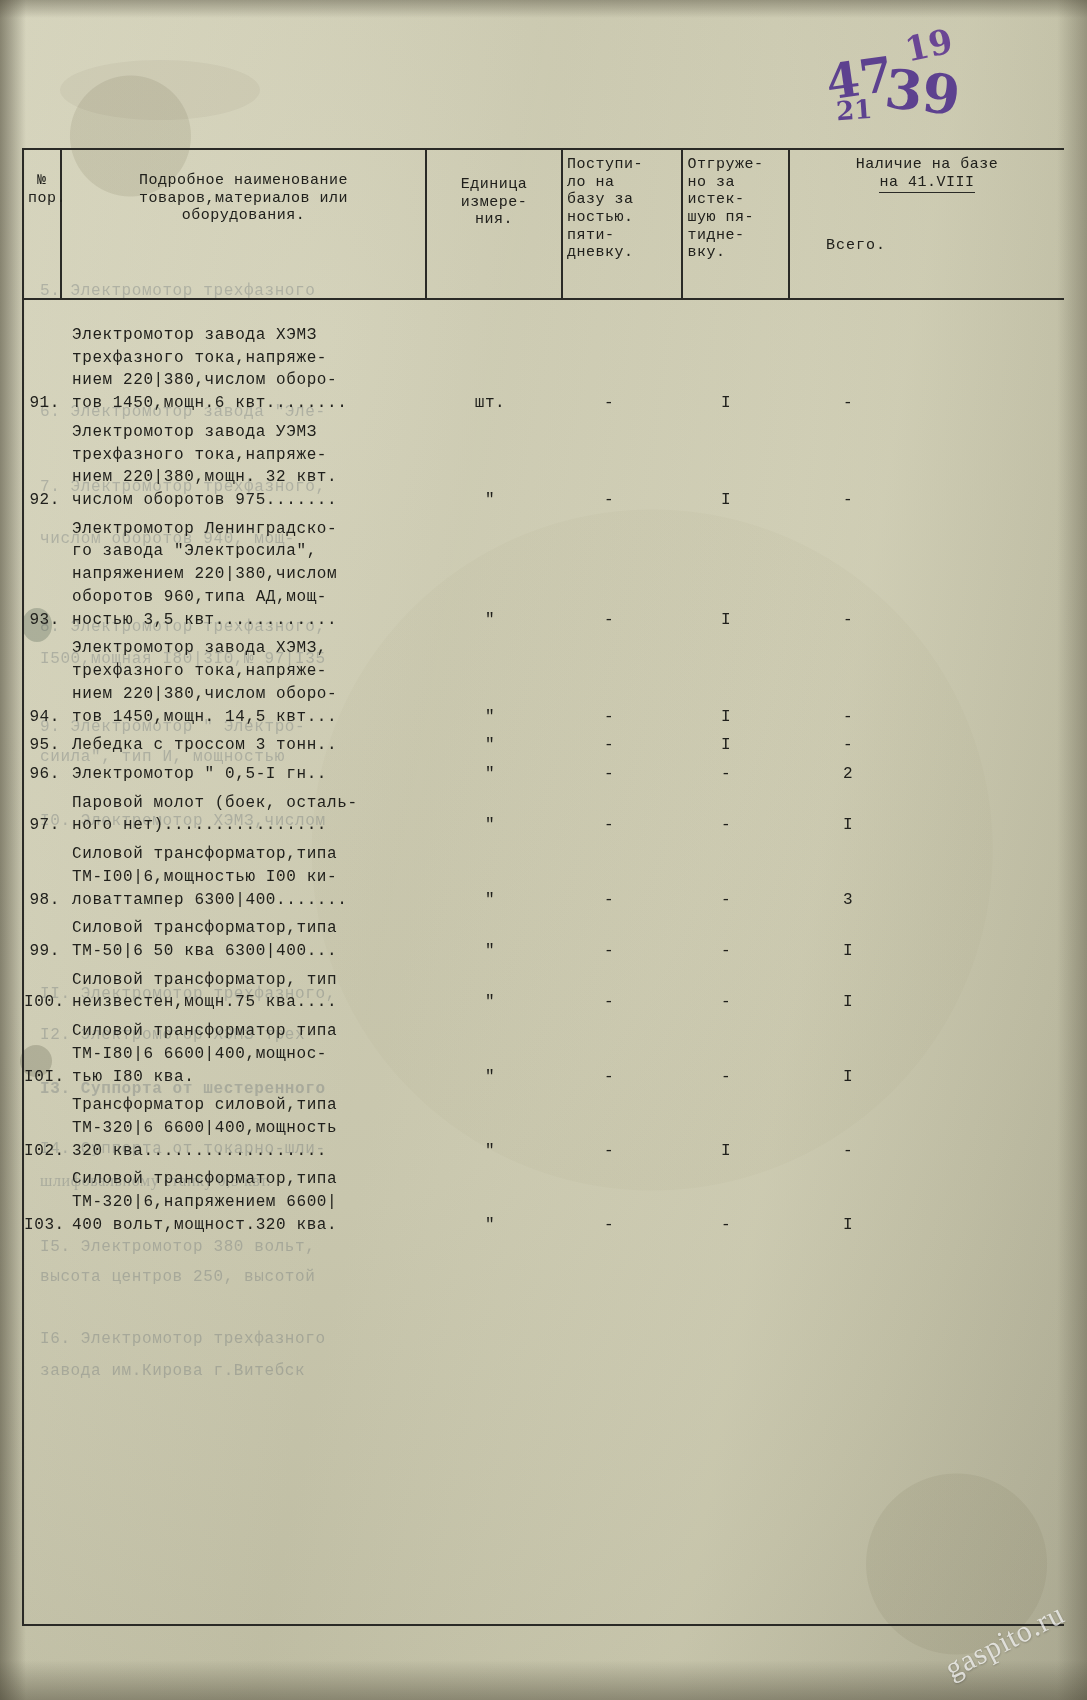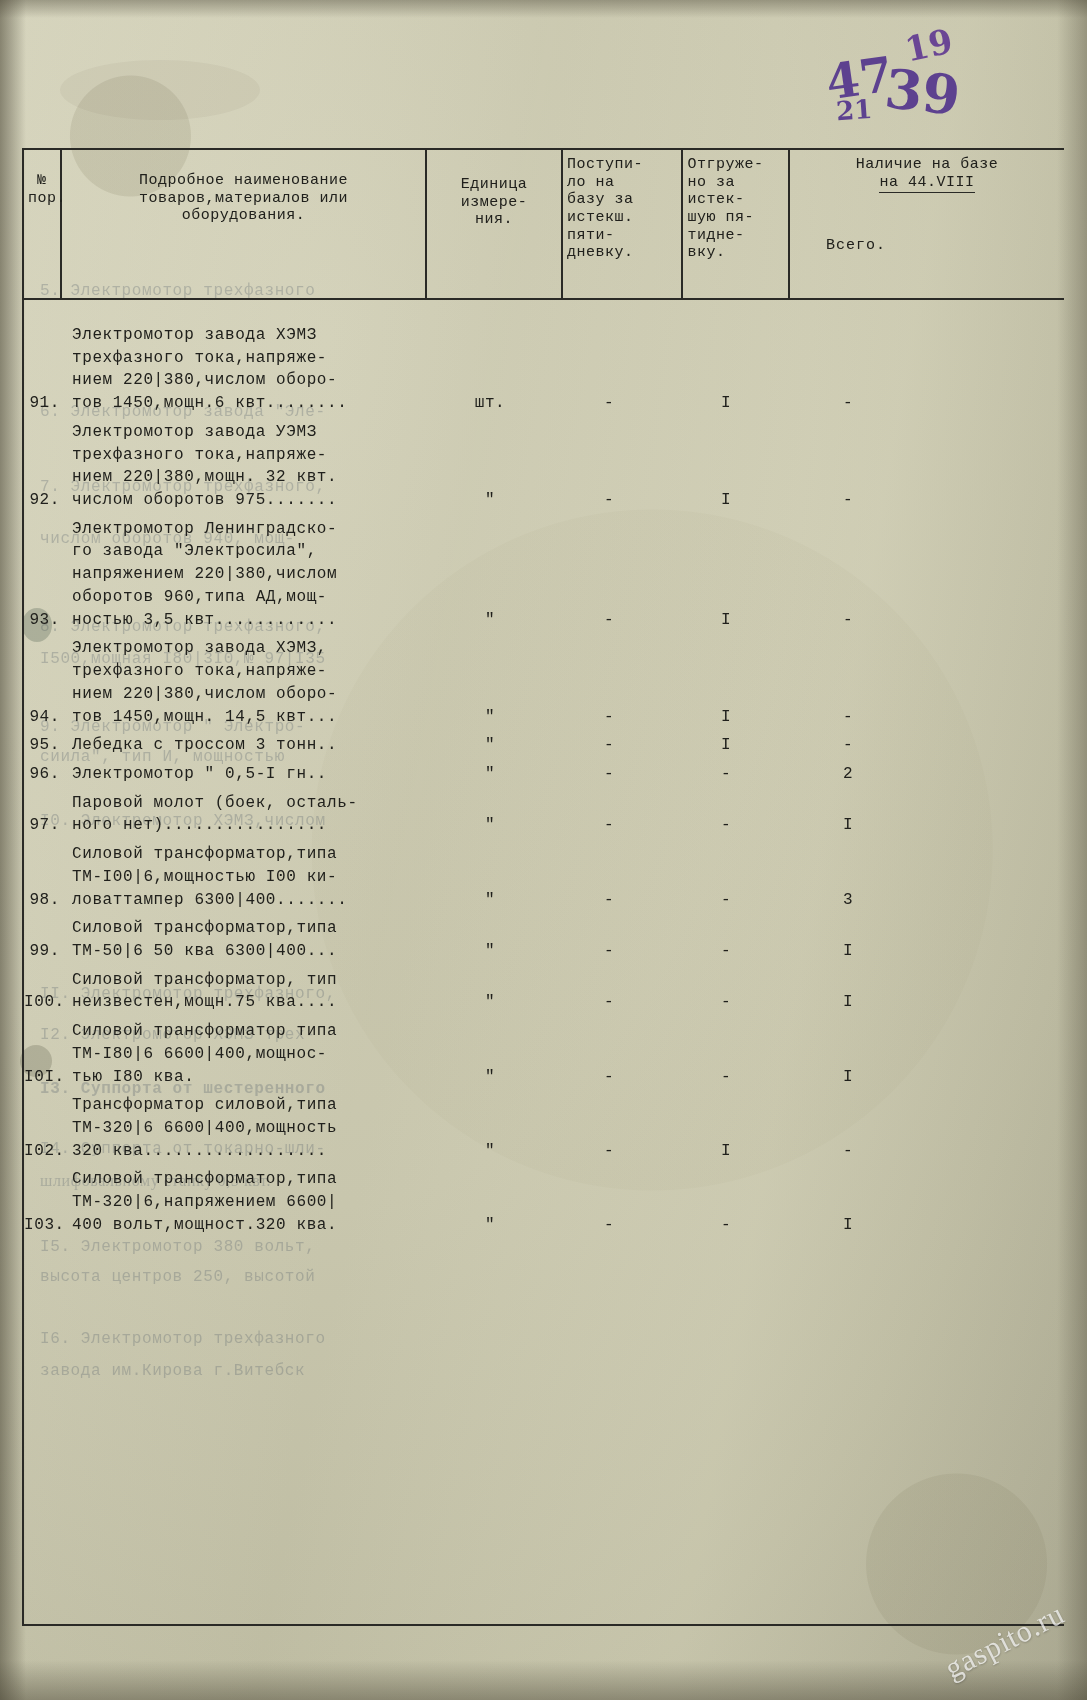--- a/index.html
+++ b/index.html
@@ -225,33 +225,33 @@
 пор.</div>
       <div class="th th-name" style="white-space:pre-line">Подробное наименование
 товаров,материалов или
 оборудования.</div>
       <div class="th th-unit" style="white-space:pre-line">Единица
 измере-
 ния.</div>
       <div class="th th-in" style="white-space:pre-line">Поступи-
 ло на
 базу за
-истекш.
+ностью.
 пяти-
 дневку.</div>
       <div class="th th-out" style="white-space:pre-line">Отгруже-
 но за
 истек-
 шую пя-
 тидне-
 вку.</div>
       <div class="th th-stock">
         <div class="stock-top">
           <div>Наличие на базе</div>
-          <div style="border-bottom:1px solid #2a2a26;display:inline-block;">на 44.VIII</div>
+          <div style="border-bottom:1px solid #2a2a26;display:inline-block;">на 41.VIII</div>
         </div>
         <div class="stock-bottom">
           <div class="stock-total">Всего.</div>
         </div>
       </div>
     </div>
 
     <div class="tbody" id="tbody">
         <div class="row">
           <div class="c c-no">91.</div>

